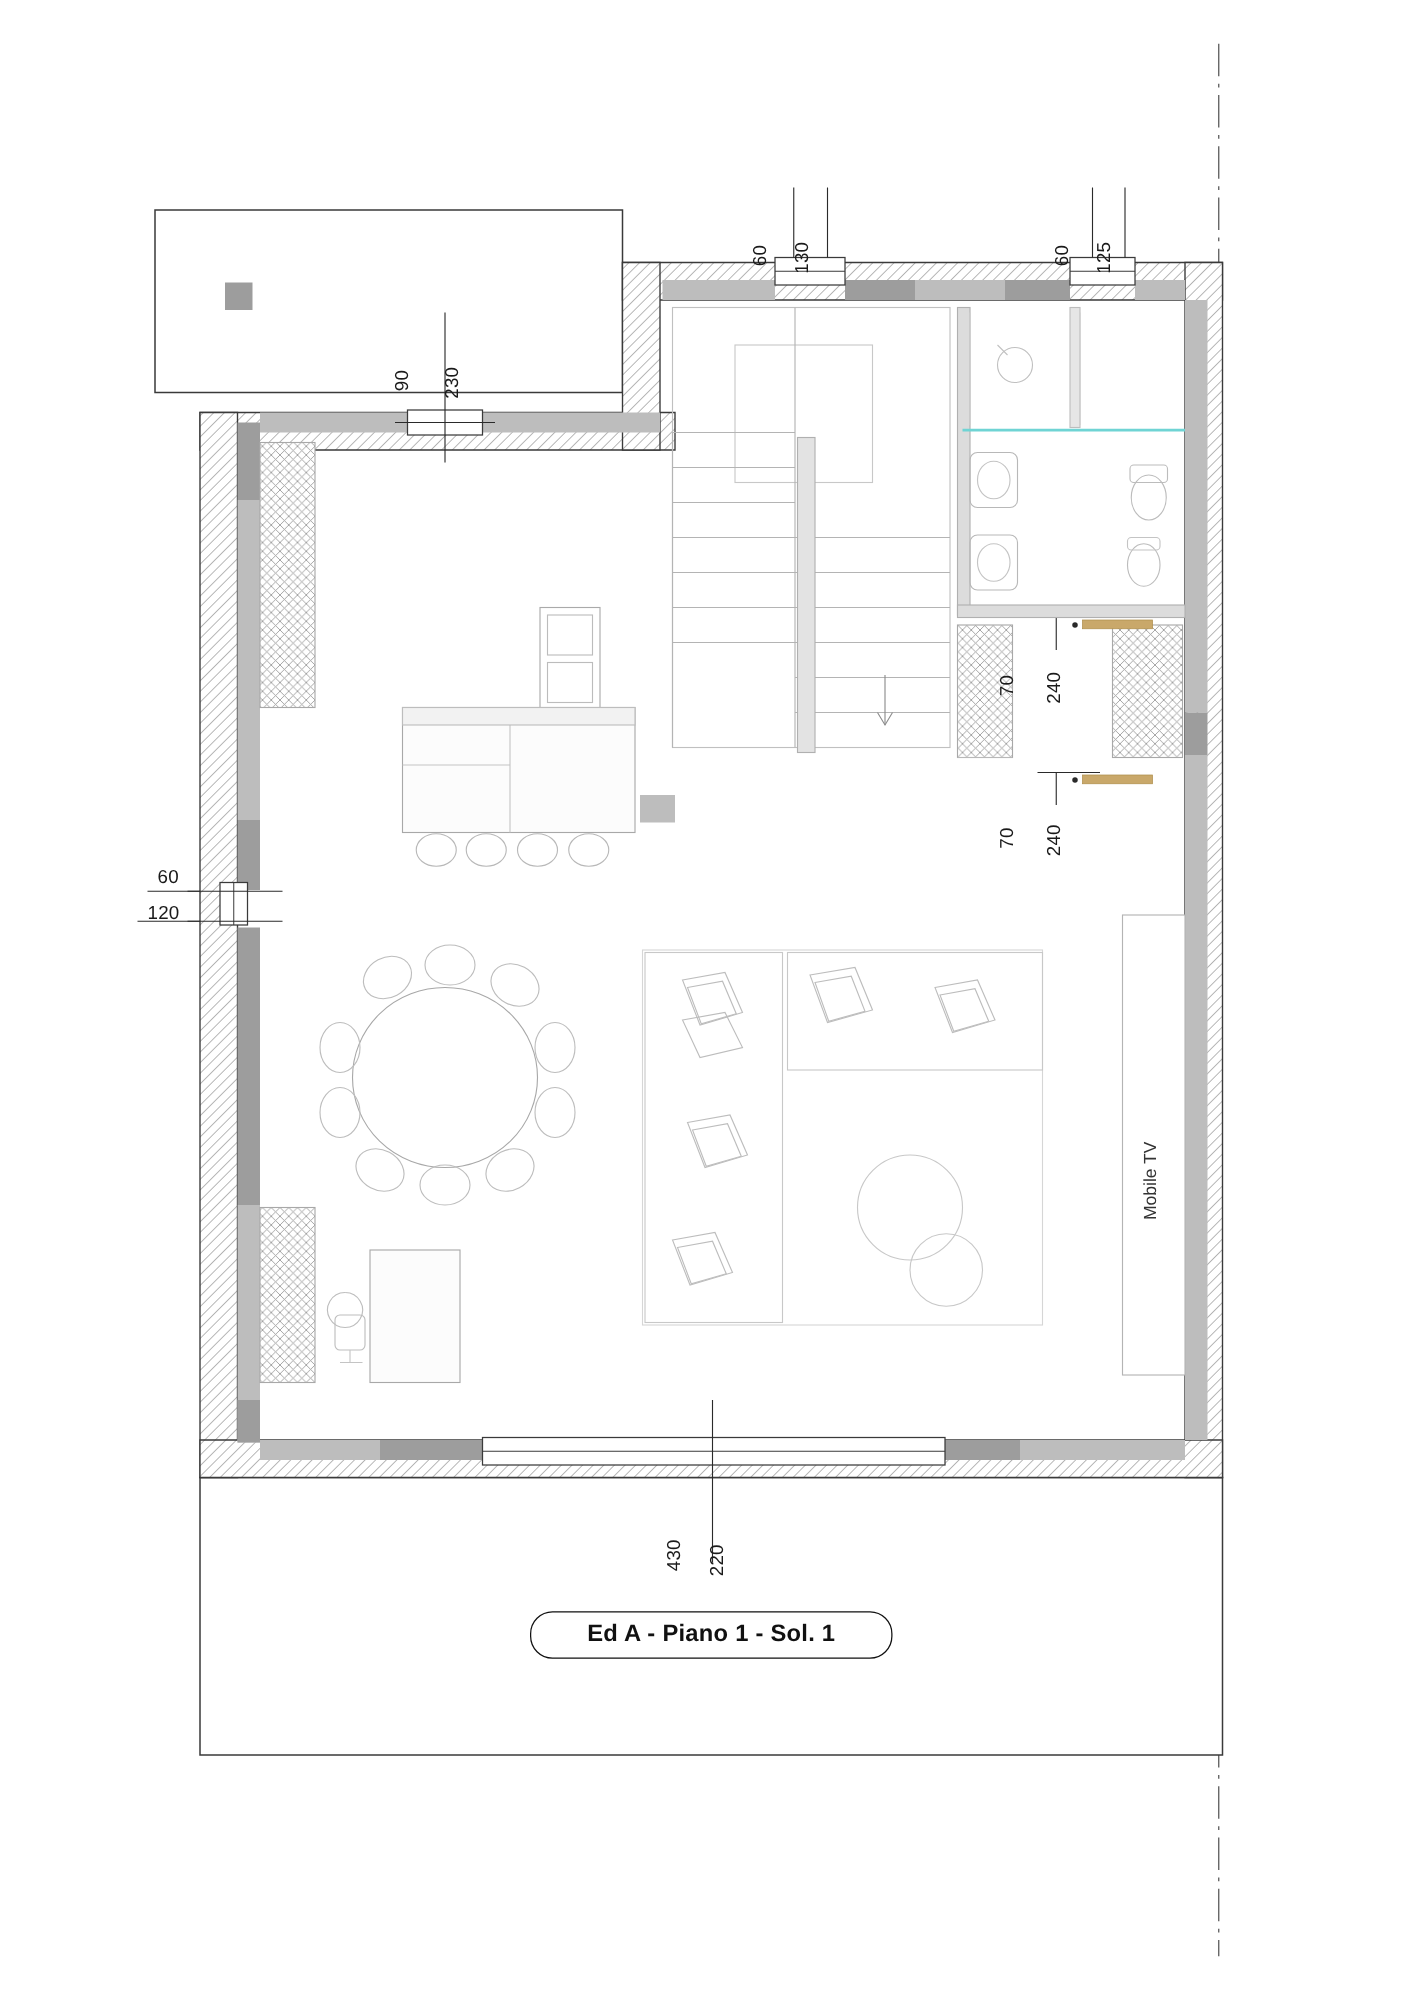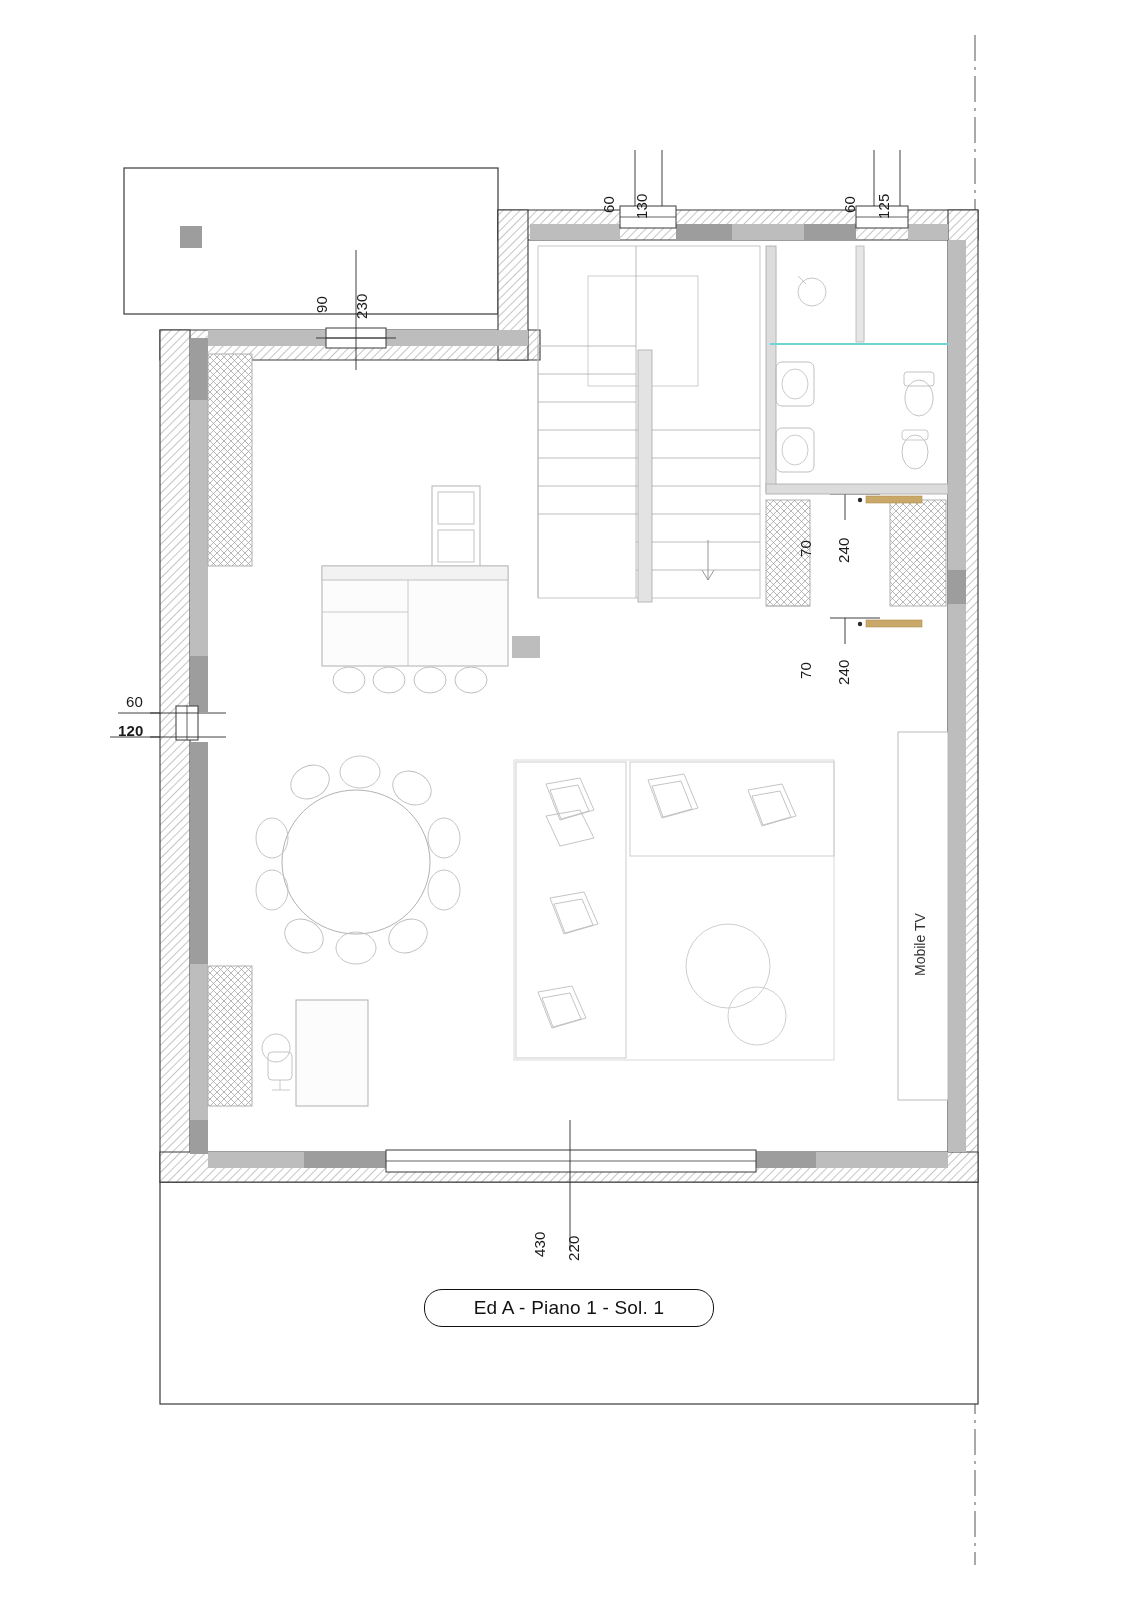--- a/index.html
+++ b/index.html
@@ -37,21 +37,21 @@
     top: 1289px;
     width: 288px;
     height: 36px;
     border: 1.6px solid #111;
     border-radius: 18px;
     background: #ffffff;
     display: flex;
     align-items: center;
     justify-content: center;
     font-size: 19px;
-    font-weight: normal;
+    font-weight: bold;
     color: #111;
     letter-spacing: 0.2px;
   }
   .roomlabel {
     position: absolute;
     font-size: 14px;
     color: #333;
     white-space: nowrap;
   }
 </style>
@@ -313,16 +313,16 @@
 <div class="dimlabel vert" style="left:330px; top:296px;">90</div>
 <div class="dimlabel vert" style="left:370px; top:302px;">230</div>
 
 <div class="dimlabel vert" style="left:814px; top:540px;">70</div>
 <div class="dimlabel vert" style="left:852px; top:546px;">240</div>
 
 <div class="dimlabel vert" style="left:814px; top:662px;">70</div>
 <div class="dimlabel vert" style="left:852px; top:668px;">240</div>
 
 <div class="dimlabel" style="left:126px; top:693px;">60</div>
-<div class="dimlabel" style="left:118px; top:722px;font-weight:bold;">120</div>
+<div class="dimlabel" style="left:118px; top:722px;">120</div>
 
 <div class="dimlabel vert" style="left:548px; top:1240px;">430</div>
 <div class="dimlabel vert" style="left:582px; top:1244px;">220</div>
 
 </body></html>

